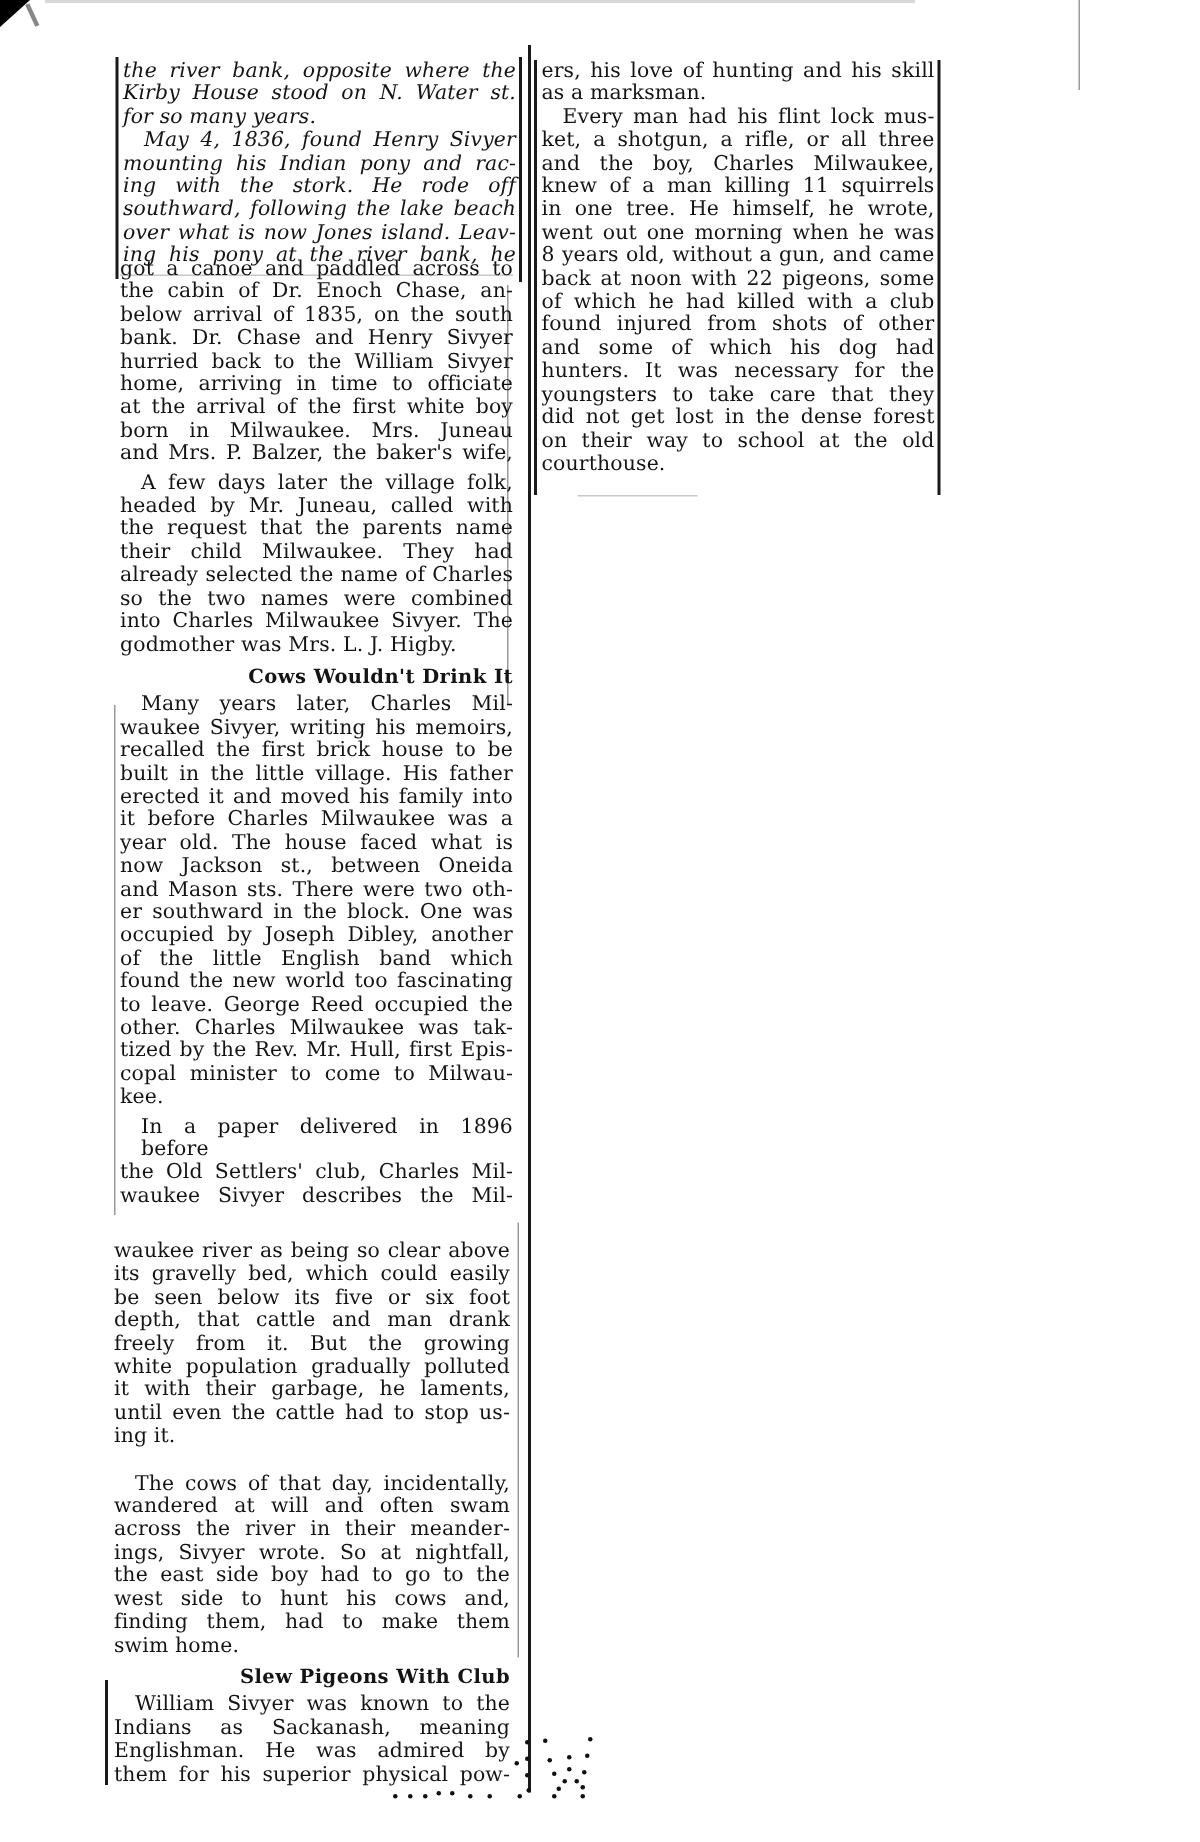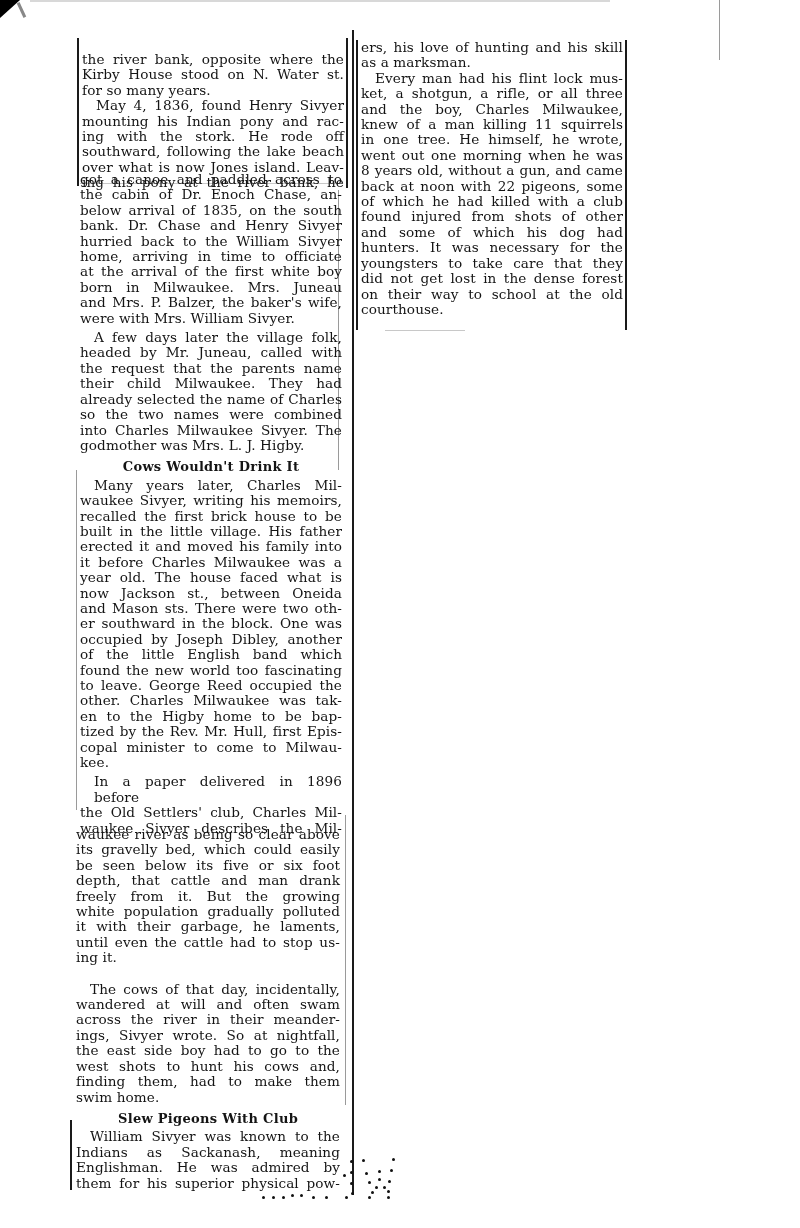--- a/index.html
+++ b/index.html
@@ -16,21 +16,21 @@
     transform: rotate(-25deg);
   }
   .top-edge { position: absolute; left: 30px; top: 0; width: 580px; height: 2px; background: #d8d8d8; }
   .col { position: absolute; font-size: 13.6px; line-height: 15.4px; letter-spacing: 0.1px; }
   .col p { margin: 0; text-align: justify; text-align-last: justify; hyphens: none; }
   .col p.last { text-align-last: left; }
   .rule-v { position: absolute; background: #1a1a1a; width: 1.5px; }
   .rule-v.light { background: #9a9a9a; width: 1px; }
   .rule-h { position: absolute; height: 1px; background: #c8c8c8; }
   h3.subhead {
-    margin: 6px 0 3px; font-size: 13px; font-weight: bold; text-align: center; letter-spacing: 0.3px;
+    margin: 6px 0 3px; font-size: 13px; font-weight: bold; text-align: right; letter-spacing: 0.3px;
     font-family: "DejaVu Serif", "Liberation Serif", serif;
   }
   .dots { position: absolute; left: 0; top: 0; }
   .dot { position: absolute; width: 3px; height: 3px; background: #111; border-radius: 50%; }
 </style>
 </head>
 <body>
 
 <div class="corner"></div>
 <div class="corner-streak"></div>
@@ -42,21 +42,21 @@
 <div class="rule-v light" style="left:76px; top:470px; height:340px;"></div>
 <div class="rule-v" style="left:352px; top:30px; height:1165px;"></div>
 <div class="rule-v light" style="left:345px; top:815px; height:290px;"></div>
 <div class="rule-v" style="left:70px; top:1120px; height:70px;"></div>
 <div class="rule-v" style="left:356px; top:40px; height:290px;"></div>
 <div class="rule-v" style="left:625px; top:40px; height:290px;"></div>
 <div class="rule-v light" style="left:719px; top:0px; height:60px;"></div>
 <div class="rule-h" style="left:80px; top:183px; width:262px;"></div>
 <div class="rule-h" style="left:385px; top:330px; width:80px;"></div>
 
-<div class="col" style="left:82px; top:52px; width:262px;">
+<div class="col" style="left:82px; top:40px; width:262px;font-style:italic;">
   <p>the river bank, opposite where the</p>
   <p>Kirby House stood on N. Water st.</p>
   <p class="last">for so many years.</p>
   <p style="padding-left:14px">May 4, 1836, found Henry Sivyer</p>
   <p>mounting his Indian pony and rac-</p>
   <p>ing with the stork. He rode off</p>
   <p>southward, following the lake beach</p>
   <p>over what is now Jones island. Leav-</p>
   <p>ing his pony at the river bank, he</p>
 </div>
@@ -64,21 +64,20 @@
 <div class="col" style="left:80px; top:172px; width:262px;">
   <p>got a canoe and paddled across to</p>
   <p>the cabin of Dr. Enoch Chase, an-</p>
   <p>below arrival of 1835, on the south</p>
   <p>bank. Dr. Chase and Henry Sivyer</p>
   <p>hurried back to the William Sivyer</p>
   <p>home, arriving in time to officiate</p>
   <p>at the arrival of the first white boy</p>
   <p>born in Milwaukee. Mrs. Juneau</p>
   <p>and Mrs. P. Balzer, the baker's wife,</p>
-  <p class="last">were with Mrs. William Sivyer.</p>
   <p style="padding-left:14px; margin-top:4px">A few days later the village folk,</p>
   <p>headed by Mr. Juneau, called with</p>
   <p>the request that the parents name</p>
   <p>their child Milwaukee. They had</p>
   <p>already selected the name of Charles</p>
   <p>so the two names were combined</p>
   <p>into Charles Milwaukee Sivyer. The</p>
   <p class="last">godmother was Mrs. L. J. Higby.</p>
 
   <h3 class="subhead">Cows Wouldn't Drink It</h3>
@@ -91,21 +90,20 @@
   <p>it before Charles Milwaukee was a</p>
   <p>year old. The house faced what is</p>
   <p>now Jackson st., between Oneida</p>
   <p>and Mason sts. There were two oth-</p>
   <p>er southward in the block. One was</p>
   <p>occupied by Joseph Dibley, another</p>
   <p>of the little English band which</p>
   <p>found the new world too fascinating</p>
   <p>to leave. George Reed occupied the</p>
   <p>other. Charles Milwaukee was tak-</p>
-  <p>en to the Higby home to be bap-</p>
   <p>tized by the Rev. Mr. Hull, first Epis-</p>
   <p>copal minister to come to Milwau-</p>
   <p class="last">kee.</p>
   <p style="padding-left:14px; margin-top:4px">In a paper delivered in 1896 before</p>
   <p>the Old Settlers' club, Charles Mil-</p>
   <p>waukee Sivyer describes the Mil-</p>
 </div>
 
 <div class="col" style="left:76px; top:827px; width:264px;">
   <p>waukee river as being so clear above</p>
@@ -115,21 +113,21 @@
   <p>freely from it. But the growing</p>
   <p>white population gradually polluted</p>
   <p>it with their garbage, he laments,</p>
   <p>until even the cattle had to stop us-</p>
   <p class="last">ing it.</p>
   <p style="padding-left:14px; margin-top:16px">The cows of that day, incidentally,</p>
   <p>wandered at will and often swam</p>
   <p>across the river in their meander-</p>
   <p>ings, Sivyer wrote. So at nightfall,</p>
   <p>the east side boy had to go to the</p>
-  <p>west shots to hunt his cows and,</p>
+  <p>west side to hunt his cows and,</p>
   <p>finding them, had to make them</p>
   <p class="last">swim home.</p>
 
   <h3 class="subhead">Slew Pigeons With Club</h3>
 
   <p style="padding-left:14px">William Sivyer was known to the</p>
   <p>Indians as Sackanash, meaning</p>
   <p>Englishman. He was admired by</p>
   <p>them for his superior physical pow-</p>
 </div>

